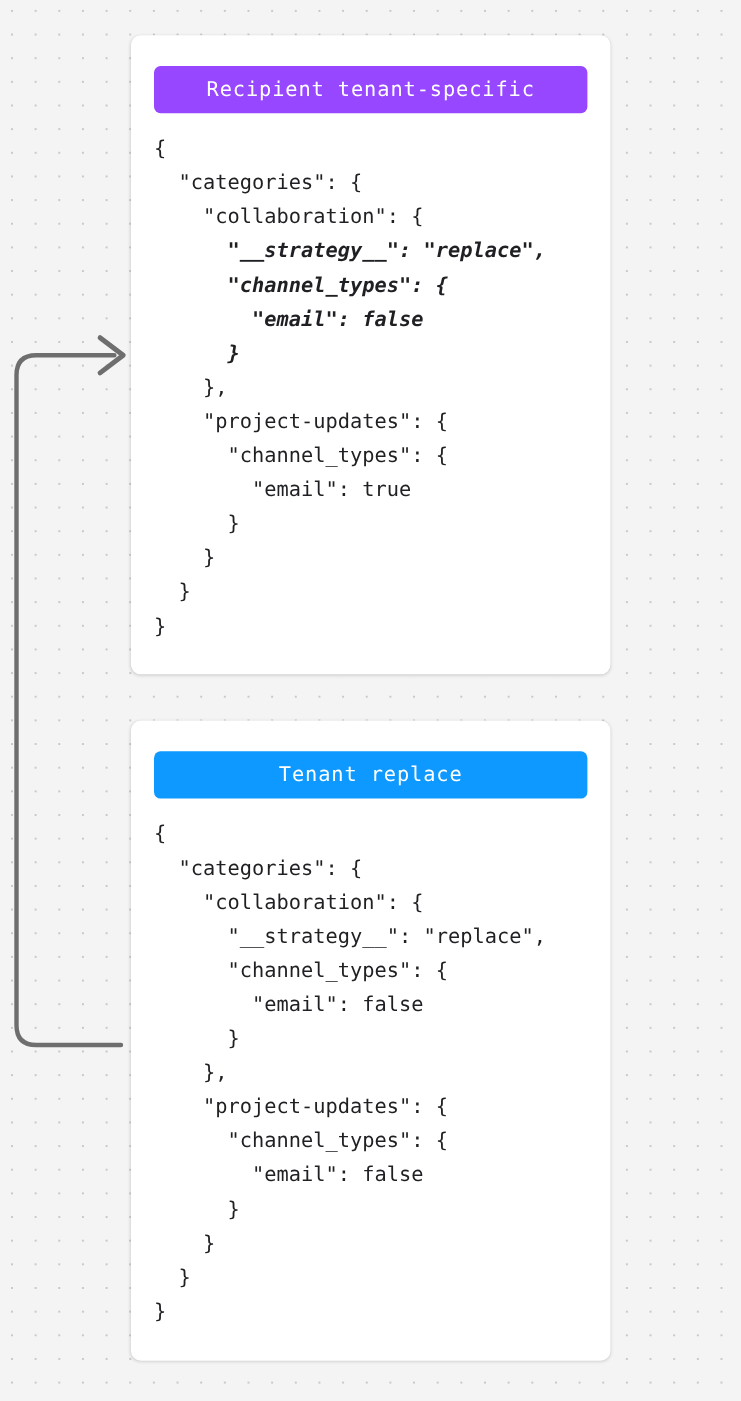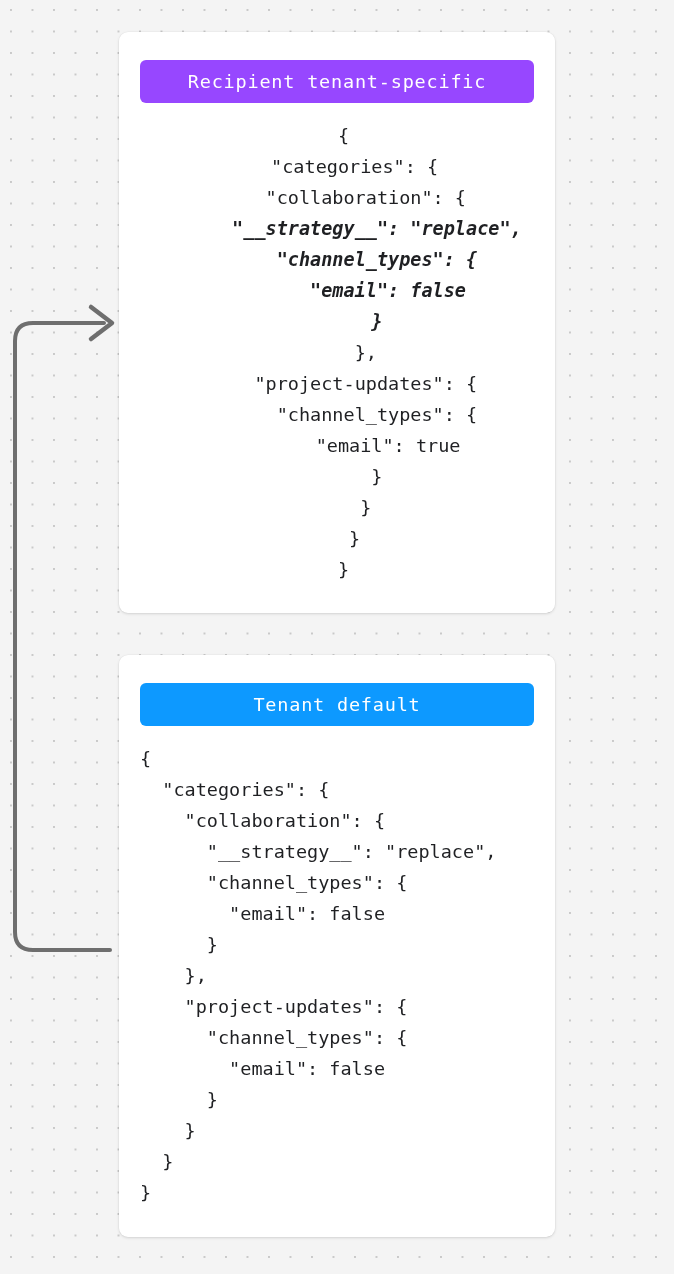--- a/index.html
+++ b/index.html
@@ -40,21 +40,21 @@
   .card {
     position: absolute;
     left: 119px;
     width: 436px;
     background: #ffffff;
     border-radius: 9px;
     box-shadow: 0 1px 3px rgba(0,0,0,0.13), 0 0 0 0.5px rgba(0,0,0,0.03);
     overflow: hidden;
   }
 
-  #card-recipient { top: 32px;  height: 581px; text-align: center; }
+  #card-recipient { top: 32px;  height: 581px; }
   #card-tenant    { top: 655px; height: 582px; }
 
   .badge {
     position: absolute;
     left: 21px;
     top: 28px;
     width: 394px;
     height: 43px;
     border-radius: 6px;
     display: flex;
@@ -95,17 +95,17 @@
     <path d="M 110 950 L 33 950 Q 15 950 15 932 L 15 341 Q 15 323 33 323 L 104 323" fill="none" stroke="#6e6e6e" stroke-width="4" stroke-linecap="round" stroke-linejoin="round"></path>
     <path d="M 91 307 L 112 323 L 91 339" fill="none" stroke="#6e6e6e" stroke-width="4.5" stroke-linecap="round" stroke-linejoin="round"></path>
   </svg>
 
   <div class="card" id="card-recipient">
     <div class="badge" id="badge-recipient" style="background: rgb(151, 71, 255);">Recipient tenant-specific</div>
     <div class="code" id="code-recipient"><span class="line">{</span><span class="line">  "categories": {</span><span class="line">    "collaboration": {</span><span class="line hl">      "__strategy__": "replace",</span><span class="line hl">      "channel_types": {</span><span class="line hl">        "email": false</span><span class="line hl">      }</span><span class="line">    },</span><span class="line">    "project-updates": {</span><span class="line">      "channel_types": {</span><span class="line">        "email": true</span><span class="line">      }</span><span class="line">    }</span><span class="line">  }</span><span class="line">}</span></div>
   </div>
 
   <div class="card" id="card-tenant">
-    <div class="badge" id="badge-tenant" style="background: rgb(13, 153, 255);">Tenant default</div>
+    <div class="badge" id="badge-tenant" style="background: rgb(13, 153, 255);">Tenant replace</div>
     <div class="code" id="code-tenant"><span class="line">{</span><span class="line">  "categories": {</span><span class="line">    "collaboration": {</span><span class="line">      "__strategy__": "replace",</span><span class="line">      "channel_types": {</span><span class="line">        "email": false</span><span class="line">      }</span><span class="line">    },</span><span class="line">    "project-updates": {</span><span class="line">      "channel_types": {</span><span class="line">        "email": false</span><span class="line">      }</span><span class="line">    }</span><span class="line">  }</span><span class="line">}</span></div>
   </div>
 
 </div>
 
 </body></html>

